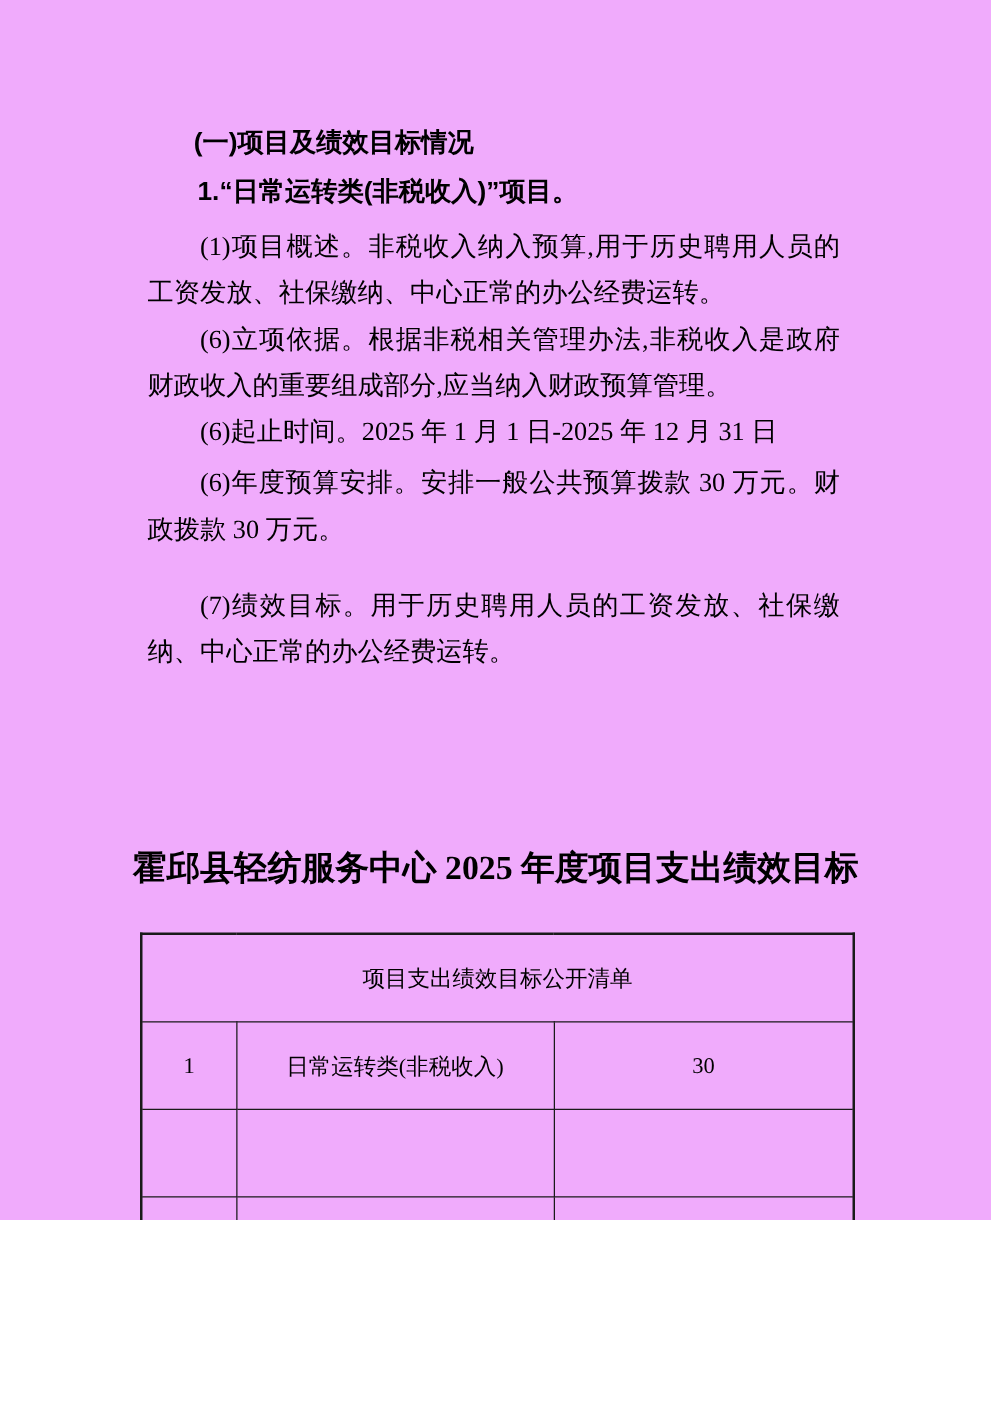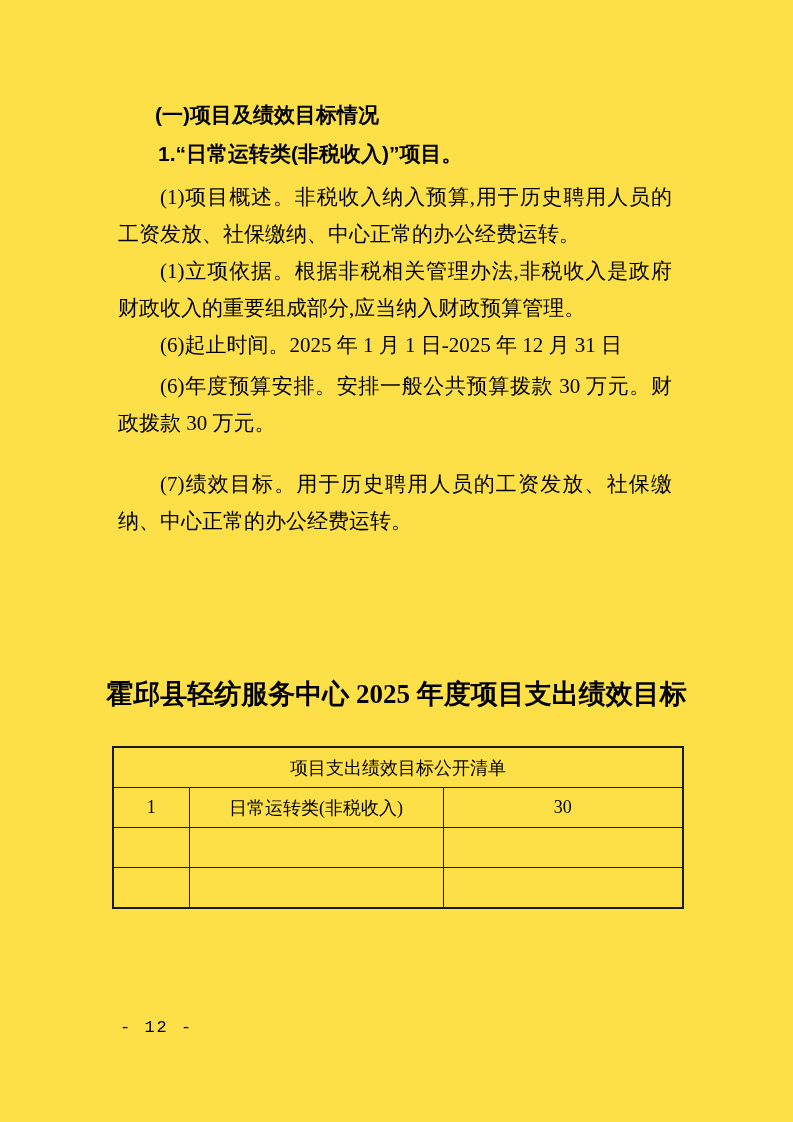--- a/index.html
+++ b/index.html
@@ -3,22 +3,22 @@
 <meta charset="utf-8">
 <style>
   html, body {
     margin: 0;
     padding: 0;
     background: #ffffff;
   }
   .page {
     position: relative;
     width: 793px;
-    height: 1122px;
-    background: #fde047;
+    height: 976px;
+    background: #f0abfc;
     color: #000000;
     font-family: "Liberation Serif", "DejaVu Serif", serif;
     overflow: hidden;
   }
   .content {
     position: absolute;
     left: 118px;
     top: 96px;
     width: 554px;
   }
@@ -66,21 +66,21 @@
     border-collapse: collapse;
     table-layout: fixed;
     border: 2px solid #1a1a1a;
     font-size: 18px;
   }
   .perf-table td {
     border: 1px solid #1a1a1a;
     text-align: center;
     vertical-align: middle;
     height: 39px;
-    padding: 0 4px;
+    padding: 15px 4px;
     overflow: hidden;
     white-space: nowrap;
   }
   .page-number {
     position: absolute;
     left: 120px;
     top: 1017px;
     font-size: 17px;
     line-height: 21px;
     letter-spacing: 2px;
@@ -89,21 +89,21 @@
 </style>
 </head>
 <body>
 
 <div class="page">
 
   <div class="content">
     <p class="sec-heading">(一)项目及绩效目标情况</p>
     <p class="sub-heading">1.“日常运转类(非税收入)”项目。</p>
     <p class="para">(1)项目概述。非税收入纳入预算,用于历史聘用人员的工资发放、社保缴纳、中心正常的办公经费运转。</p>
-    <p class="para">(1)立项依据。根据非税相关管理办法,非税收入是政府财政收入的重要组成部分,应当纳入财政预算管理。</p>
+    <p class="para">(6)立项依据。根据非税相关管理办法,非税收入是政府财政收入的重要组成部分,应当纳入财政预算管理。</p>
     <p class="para">(6)起止时间。2025 年 1 月 1 日-2025 年 12 月 31 日</p>
     <p class="para space-sm">(6)年度预算安排。安排一般公共预算拨款 30 万元。财政拨款 30 万元。</p>
     <p class="para space-md">(7)绩效目标。用于历史聘用人员的工资发放、社保缴纳、中心正常的办公经费运转。</p>
   </div>
 
   <p class="doc-title">霍邱县轻纺服务中心 2025 年度项目支出绩效目标</p>
 
   <table class="perf-table">
     <colgroup>
       <col style="width:76px">

